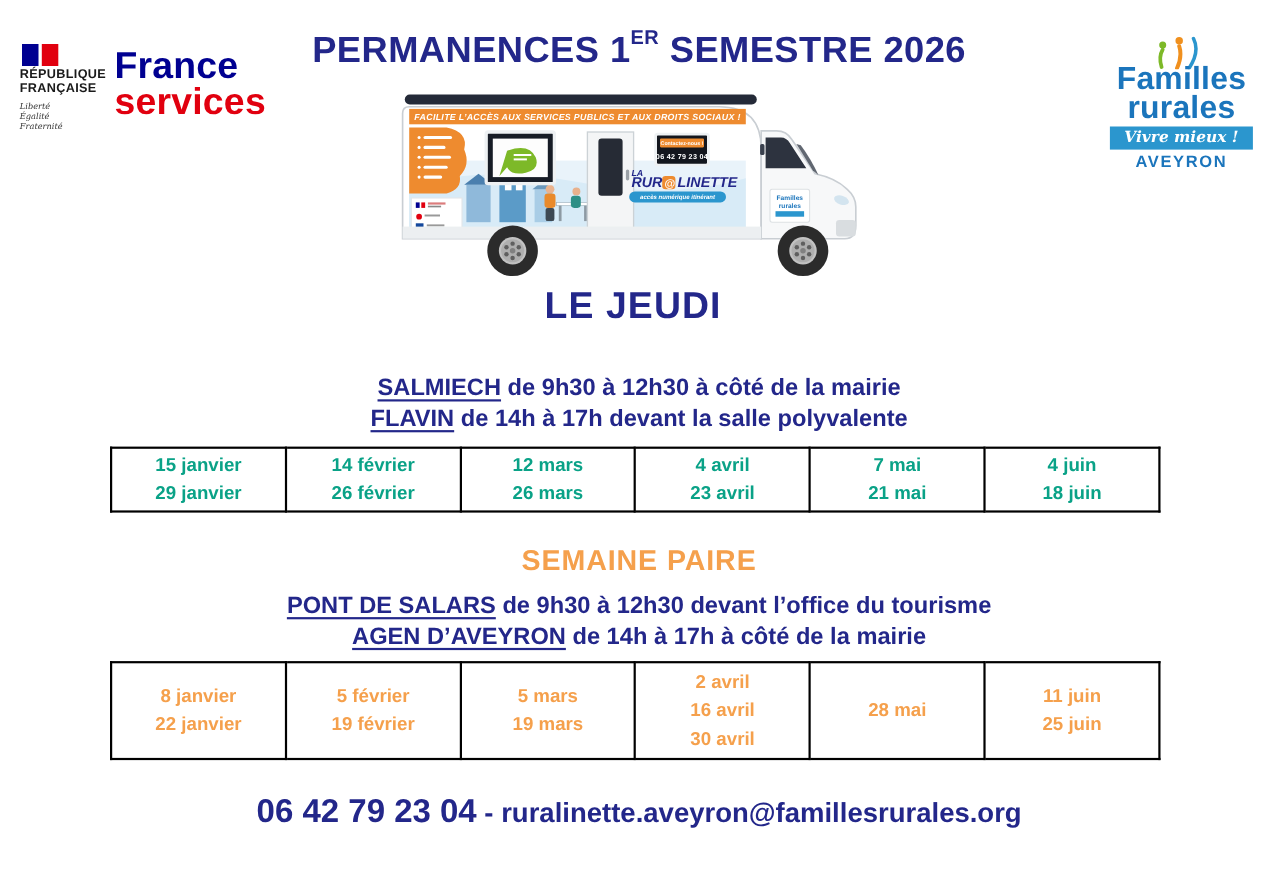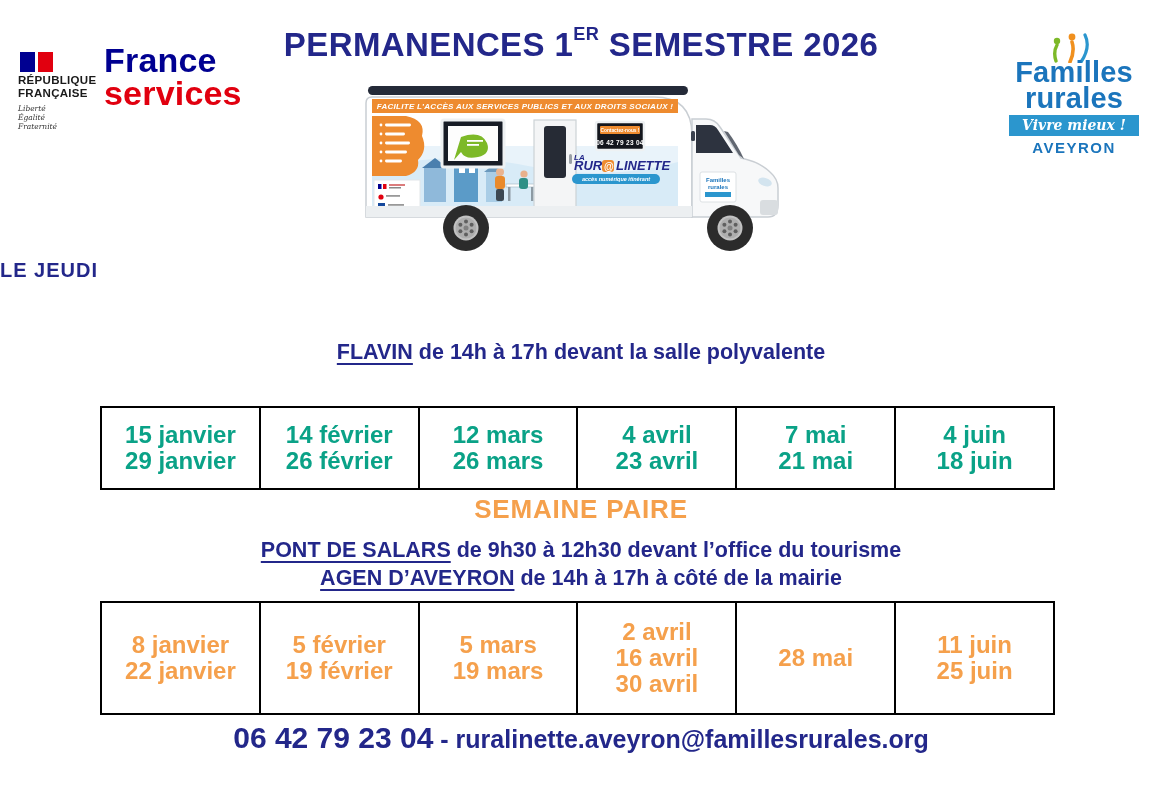--- a/index.html
+++ b/index.html
@@ -1,21 +1,21 @@
 <!DOCTYPE html>
 <html style="--navy: #23278A; --green: #0AA287; --orange: #F5A04C; --red: #E1000F; --fs_navy: #000091; --fr_blue: #1B75BC; --banner_blue: #2B96CE; --van_orange: #EE8B2F;"><head>
 <meta charset="utf-8">
 <style>
   html,body{margin:0;padding:0;background:#fff;}
   .page{position:relative;width:1162px;height:790px;background:#ffffff;overflow:hidden;
         font-family:"Liberation Sans",sans-serif;}
   .abs{position:absolute;}
 
   
-  .rf-logo{left:18px;top:52px;width:95px;color:#111;}
+  .rf-logo{left:18px;top:40px;width:95px;color:#111;}
   .rf-flag{display:flex;gap:3px;margin-left:2px;margin-bottom:2px;}
   .rf-flag .b{width:15px;height:20px;background:var(--fs_navy);}
   .rf-flag .r{width:15px;height:20px;background:var(--red);}
   .rf-name{font-size:11.5px;font-weight:800;line-height:13px;letter-spacing:.3px;color:#1a1a1a;}
   .rf-motto{margin-top:4px;font-family:"DejaVu Serif",serif;font-style:italic;font-size:7.5px;
             line-height:9px;color:#333;}
   .fs-logo{left:104px;top:44px;font-size:34px;font-weight:700;line-height:33px;letter-spacing:.2px;}
   .fs-line1{color:var(--fs_navy);}
   .fs-line2{color:var(--red);}
 
@@ -37,34 +37,34 @@
   .vbanner{font-size:8px;font-weight:700;font-style:italic;fill:#ffffff;letter-spacing:.3px;}
   .vbrand{font-size:13px;font-weight:900;font-style:italic;fill:var(--navy);}
   .vbrand-at{font-size:10px;font-weight:900;fill:#ffffff;font-style:normal;}
   .vla{font-size:8px;font-weight:900;fill:var(--navy);font-style:italic;}
   .vsub{font-size:5.5px;font-weight:700;font-style:italic;fill:#ffffff;}
   .vcontact-label{font-size:4.8px;font-weight:700;fill:#ffffff;}
   .vcontact-phone{font-size:6.5px;font-weight:700;fill:#ffffff;letter-spacing:.3px;}
   .vdoor-logo{font-size:6px;font-weight:700;fill:var(--fr_blue);}
 
   
-  .day-heading{left:0;right:11px;top:259px;font-size:20px;font-weight:800;
+  .day-heading{left:0;right:11px;top:259px;text-align:center;font-size:34px;font-weight:800;
                color:var(--navy);letter-spacing:1px;}
   .week-heading{left:0;right:0;text-align:center;font-size:26px;font-weight:800;letter-spacing:.8px;}
   .week-odd{top:296px;color:var(--green);}
   .week-even{top:494px;color:var(--orange);}
   .loc-block{left:0;right:0;text-align:center;color:var(--navy);font-size:21.5px;font-weight:700;}
   .loc-odd{top:339px;}
   .loc-even{top:537px;text-align:center;}
   .loc-line{line-height:27.5px;}
   .loc-line .place{text-decoration:underline;text-decoration-thickness:2px;text-underline-offset:4px;}
 
   table.dates{position:absolute;left:100px;width:955px;border-collapse:collapse;table-layout:fixed;}
   table.dates td{border:2px solid #000;text-align:center;vertical-align:middle;
-                 font-size:24px;font-weight:700;line-height:26px;padding:14px 0;}
+                 font-size:17px;font-weight:700;line-height:26px;padding:2px 0;}
   .table-odd{top:406px;}
   .table-odd td{height:52px;color:var(--green);}
   .table-even{top:601px;}
   .table-even td{height:82px;color:var(--orange);}
 
   
   .footer{left:0;right:0;top:721px;text-align:center;color:var(--navy);font-size:25px;font-weight:700;}
   .footer .phone{font-size:30px;font-weight:800;}
 </style>
 </head>
@@ -248,20 +248,21 @@
           <circle cx="366.4" cy="147.2" r="2" fill="#5f5f5f"></circle>
           <circle cx="366.4" cy="140.8" r="2" fill="#5f5f5f"></circle>
         <circle cx="372" cy="144" r="2.5" fill="#808080"></circle>
       </g>
     </svg>
   </div>
 
   <div class="abs day-heading">LE JEUDI</div>
 
   <div class="abs loc-block loc-odd">
+      <div class="loc-line"><span class="place">SALMIECH</span><span> de 9h30 à 12h30 à côté de la mairie</span></div>
       <div class="loc-line"><span class="place">FLAVIN</span><span> de 14h à 17h devant la salle polyvalente</span></div>
     </div>
   <table class="dates table-odd">
     <tbody>
         <tr>
           <td>
             <div>15 janvier</div>
             <div>29 janvier</div>
           </td>
           <td>

